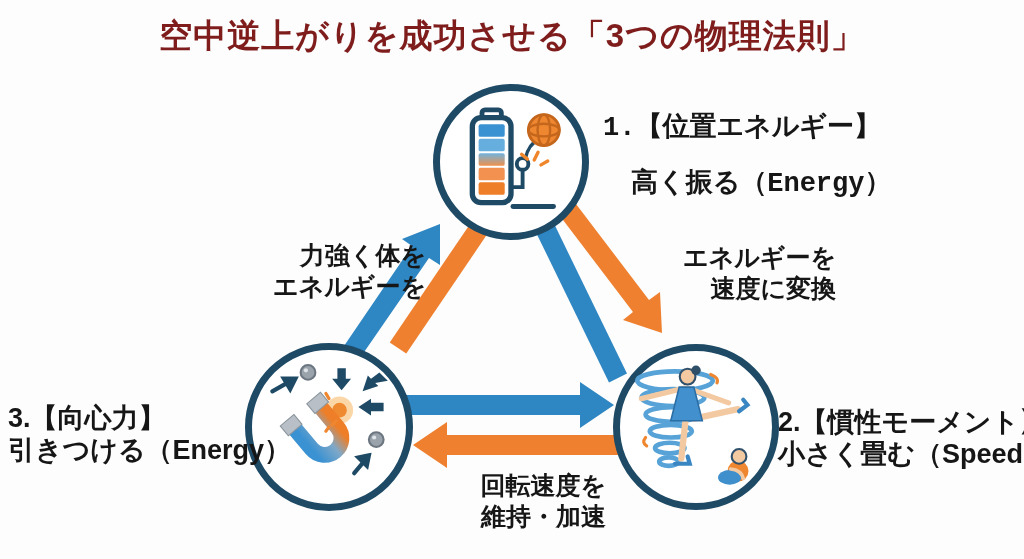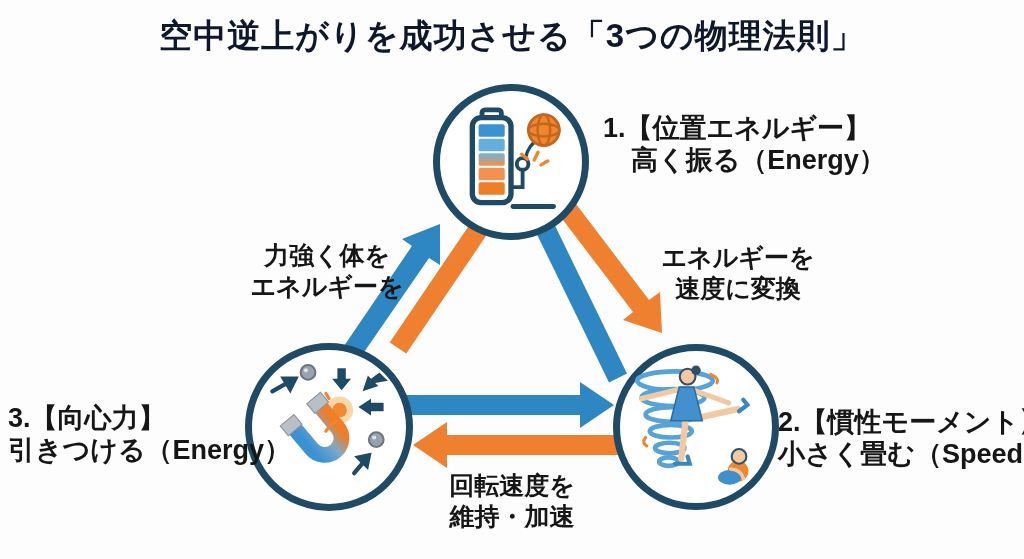--- a/index.html
+++ b/index.html
@@ -6,42 +6,42 @@
   body{
     width:1024px;height:559px;overflow:hidden;
     background:#fcfdfc;
     font-family:"Liberation Sans","DejaVu Sans",sans-serif;
     color:#161616;
     position:relative;
   }
   .stage{position:absolute;inset:0;width:1024px;height:559px;}
   .title{
     position:absolute;top:14px;left:0;width:100%;
-    text-align:center;font-size:33px;font-weight:700;color:#0f172a;
+    text-align:center;font-size:33px;font-weight:700;color:#7f1d1d;
     letter-spacing:1px;
   }
   svg.arrows{position:absolute;left:0;top:0;}
   .node{
     position:absolute;border-radius:50%;
     background:#ffffff;border:7px solid #1e4a66;
     box-sizing:border-box;
     display:flex;align-items:center;justify-content:center;
   }
   .node-energy{left:433px;top:84px;width:156px;height:156px;}
   .node-power{left:245px;top:343px;width:168px;height:168px;}
   .node-speed{left:613px;top:344px;width:166px;height:166px;}
   .node svg{display:block;}
   .label{
     position:absolute;font-weight:700;line-height:32px;
     white-space:nowrap;
   }
   .node-label{font-size:27px;}
-  .edge-label{font-size:25px;line-height:31px;text-align:center;}
-  .lbl-energy{left:603px;top:112px;text-align:left;}
-  .lbl-energy .l2{padding-left:28px;}
+  .edge-label{font-size:25px;line-height:31px;text-align:right;}
+  .lbl-energy{left:603px;top:112px;text-align:left;font-family:Liberation Mono, monospace;}
+  .lbl-energy .l2{padding-left:28px;margin-top:24px;}
   .lbl-speed{left:778px;top:406px;width:244px;text-align:center;}
   .lbl-power{left:8px;top:402px;width:216px;text-align:left;}
   .lbl-edge-left{left:228px;top:240px;width:198px;}
   .lbl-edge-right{left:640px;top:242px;width:196px;}
   .lbl-edge-bottom{left:418px;top:470px;width:188px;}
 </style>
 </head>
 <body>
 
 <div class="stage">

